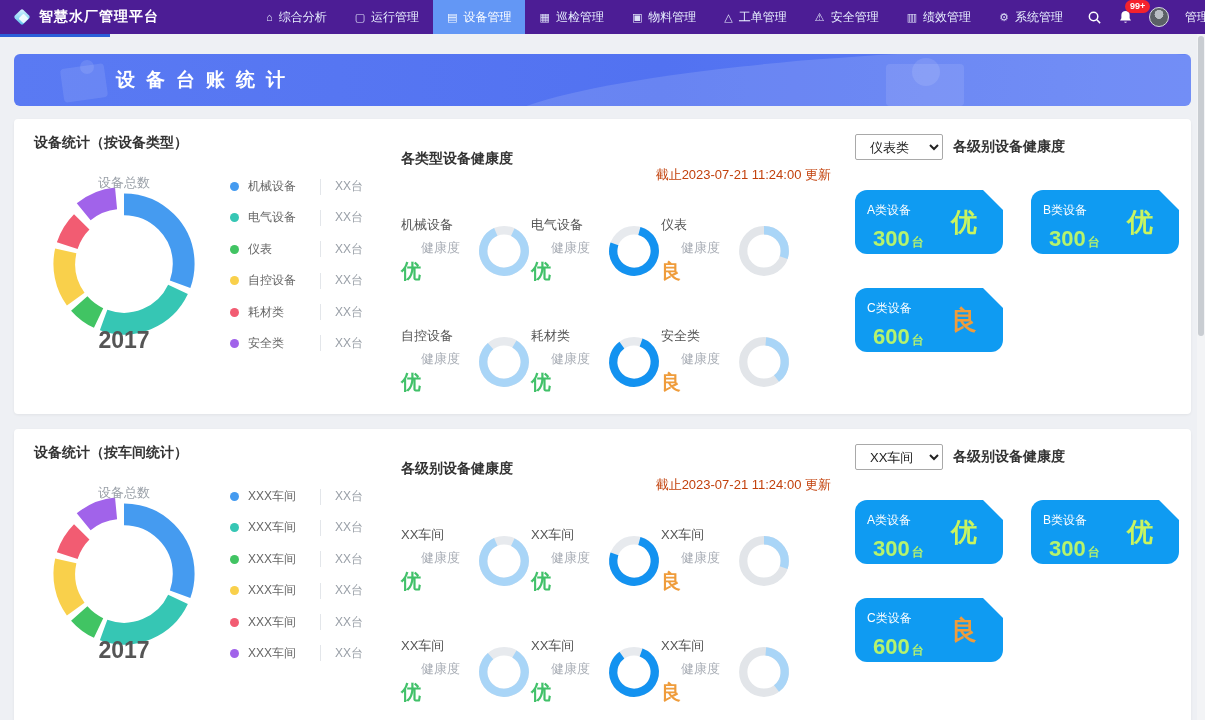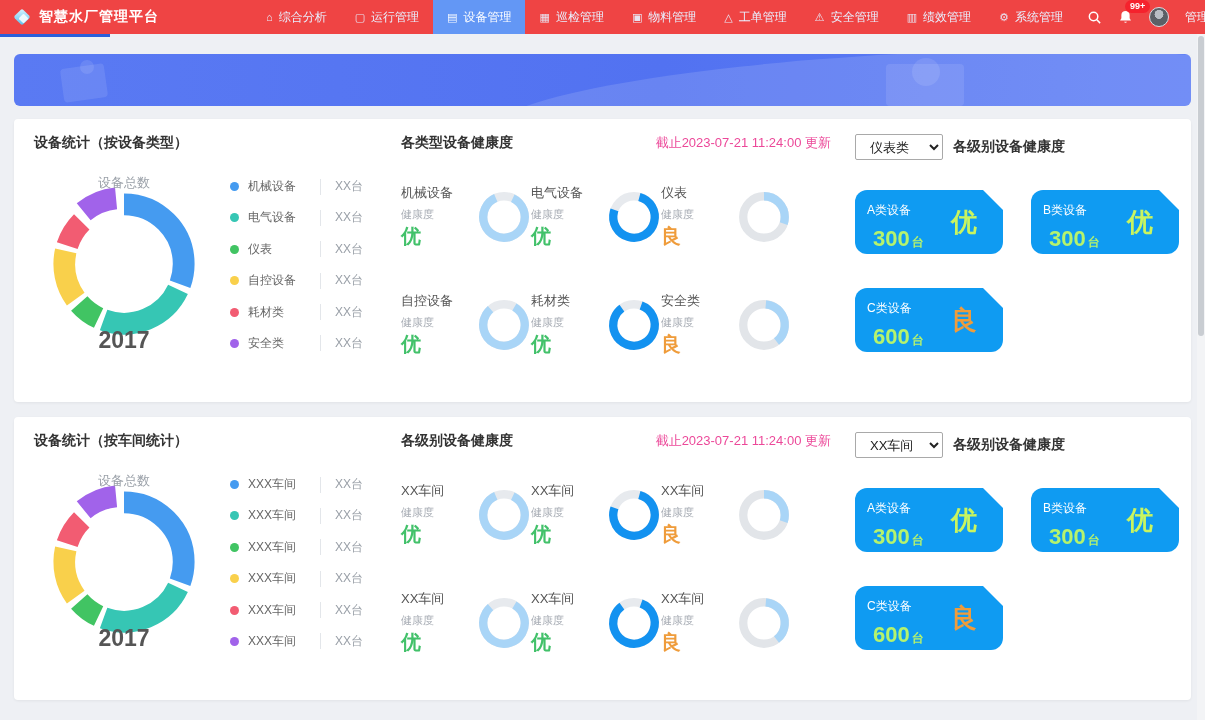--- a/index.html
+++ b/index.html
@@ -1,20 +1,20 @@
 <!DOCTYPE html>
 <html><head>
 <meta charset="utf-8">
 <style>
   * { box-sizing: border-box; margin: 0; padding: 0; }
   html,body { width:1205px; height:720px; overflow:hidden; }
   body { background:#eef0f4; font-family:"Liberation Sans","DejaVu Sans",sans-serif; }
 
   
-  .nav { height:34px; background:#ef4444; display:flex; align-items:stretch; padding:0 10px 0 14px; position:relative; }
+  .nav { height:34px; background:#4c1d95; display:flex; align-items:stretch; padding:0 10px 0 14px; position:relative; }
   .brand { display:flex; align-items:center; gap:9px; width:238px; flex:none; }
   .logo { position:relative; width:16px; height:16px; flex:none; }
   .logo .d1 { position:absolute; left:2px; top:2px; width:12px; height:12px; transform:rotate(45deg); background:linear-gradient(135deg,#d9f3ff,#59c2ee); border-radius:2px; }
   .logo .d2 { position:absolute; left:6px; top:6px; width:7px; height:7px; transform:rotate(45deg); background:#fff; opacity:.85; border-radius:1px; }
   .brand-title { color:#fff; font-size:14px; font-weight:bold; letter-spacing:1px; }
   .menu { display:flex; flex:1; justify-content:flex-end; }
   .nav-item { display:flex; align-items:center; gap:6px; padding:0 14px; color:#e8f0ff; font-size:12px; cursor:pointer; white-space:nowrap; }
   .nav-item.active { background:#6397f5; color:#fff; }
   .nav-ico { font-size:11px; opacity:.92; }
   .nav-right { display:flex; align-items:center; gap:16px; margin-left:10px; color:#fff; flex:none; padding-right:4px; }
@@ -48,26 +48,26 @@
   .dc-value { font-size:23px; color:#555; font-weight:bold; }
   .legend { list-style:none; display:flex; flex-direction:column; justify-content:space-between; height:174px; margin:4px 0 0 16px; flex:1; }
   .lg-item { display:flex; align-items:center; font-size:12px; color:#666; cursor:pointer; }
   .dot { width:9px; height:9px; border-radius:50%; margin-right:9px; flex:none; }
   .lg-label { min-width:62px; white-space:nowrap; }
   .lg-div { width:1px; height:16px; background:#e3e6ea; margin:0 14px 0 10px; flex:none; }
   .lg-val { color:#9aa0a8; }
 
   .col2 { padding-left:14px; }
   .col2-head { display:flex; justify-content:space-between; align-items:center; padding-right:16px; }
-  .updated { font-size:13px; color:#ec4899; }
+  .updated { font-size:13px; color:#c2410c;margin-top:32px; }
   .health-grid { display:grid; grid-template-columns:repeat(3,1fr); row-gap:42px; margin-top:32px; padding-right:56px; }
   .h-item { display:flex; align-items:center; gap:14px; }
   .h-text { display:flex; flex-direction:column; width:62px; flex:none; }
   .h-name { font-size:13px; color:#555; white-space:nowrap; }
-  .h-metric { font-size:11px; color:#a8adb5; margin-top:5px; }
+  .h-metric { font-size:13px; color:#a8adb5; margin-top:5px;margin-left:20px; }
   .h-grade { font-size:20px; font-weight:bold; margin-top:1px; }
   .ring { width:54px; height:54px; }
 
   .col3-head { display:flex; align-items:center; gap:10px; }
   .lv-select { width:88px; height:26px; font-size:13px; border:1px solid #a9a9a9; border-radius:2px; background:#fff; color:#222; padding:0 10px; }
   .cards { display:grid; grid-template-columns:repeat(2,148px); gap:34px 28px; margin-top:30px; }
   .card { position:relative; height:64px; background:#0f9bf2; border-radius:12px; padding:10px 12px; color:#fff; }
   .card::after { content:""; position:absolute; top:0; right:0; border-style:solid; border-width:0 20px 20px 0; border-color:transparent #fff transparent transparent; }
   .card::before { content:""; position:absolute; top:2px; right:18px; width:8px; height:1px; background:rgba(255,255,255,.0); }
   .c-name { font-size:12px; }
@@ -158,20 +158,21 @@
   </div>
   <span class="nav-progress"></span>
 </header>
 
 <div class="banner">
   <span class="deco d-a"></span>
   <span class="deco c d-b"></span>
   <span class="deco d-c"></span>
   <span class="deco c d-d"></span>
   <span class="wave"></span>
+  <h1>设备台账统计</h1>
 </div>
 
 <main>
 
     <section class="panel">
 
       <div class="col col1">
         <h3 class="ptitle">设备统计（按设备类型）</h3>
         <div class="donut-wrap">
           <svg class="big-donut" viewBox="0 0 190 190">

